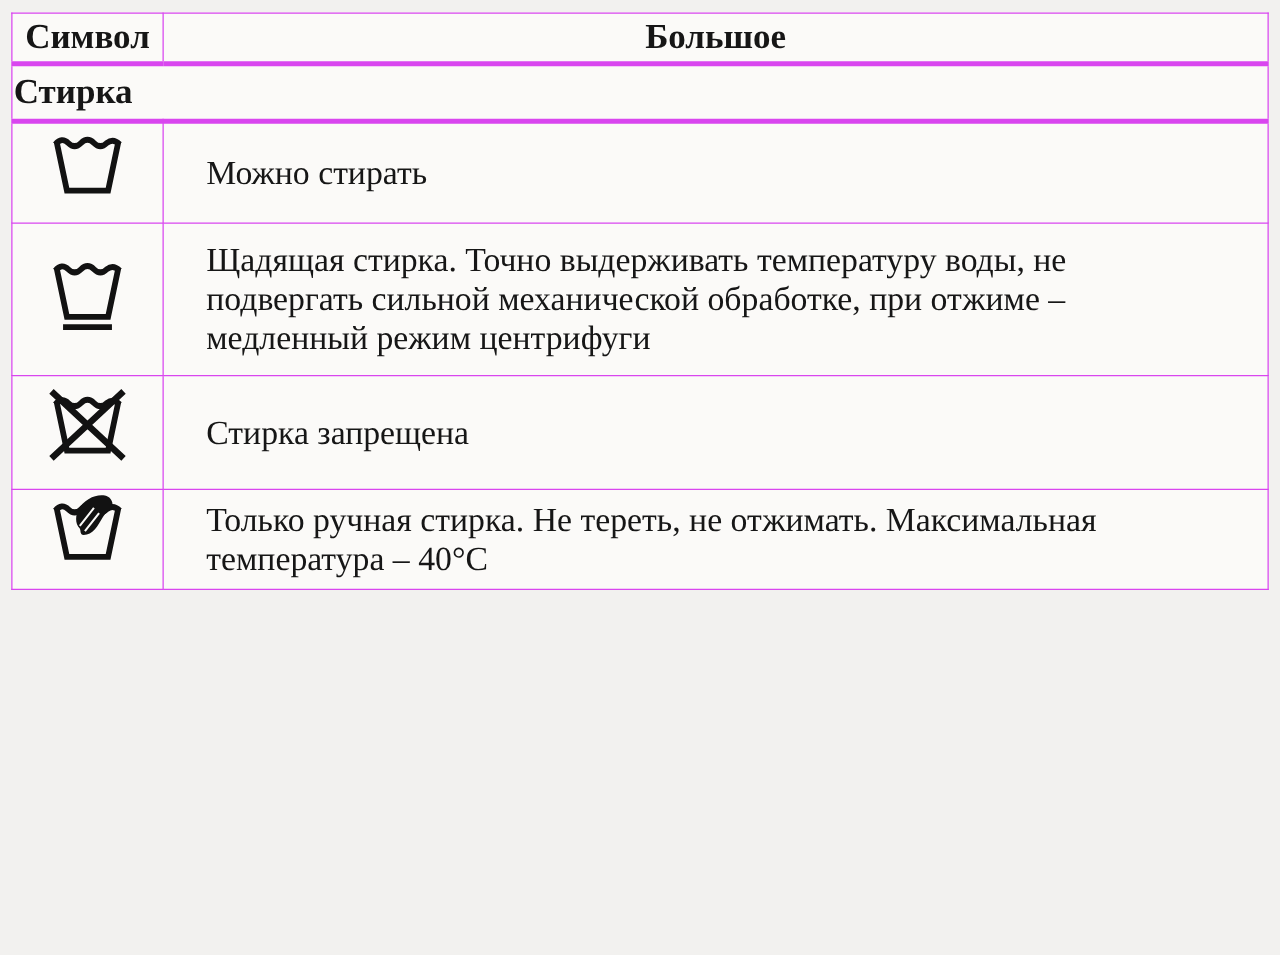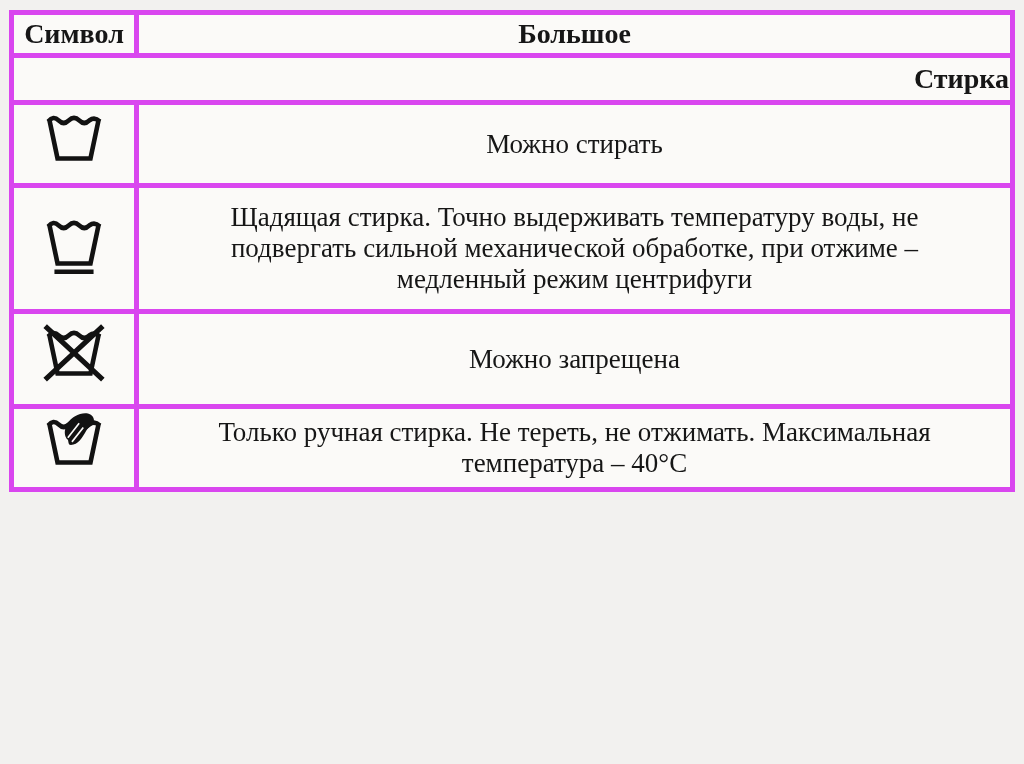--- a/index.html
+++ b/index.html
@@ -12,49 +12,49 @@
     overflow: hidden;
   }
   table.care-table {
     border-collapse: collapse;
     margin: 10px 0 0 9px;
     width: 1006px;
     table-layout: fixed;
     background: #fbfaf8;
   }
   .care-table th, .care-table td {
-    border: 5px solid #d946ef;
+    border: 1px solid #d946ef;
     color: #161616;
     vertical-align: middle;
     overflow: hidden;
   }
   .care-table th {
     font-size: 28px;
     font-weight: bold;
     text-align: center;
     height: 38px;
     padding: 0 4px;
     border-bottom-width: 4px;
   }
   th.col-symbol { width: 112px; }
   td.section-cell {
     font-size: 28px;
     font-weight: bold;
-    text-align: right;
+    text-align: left;
     height: 40px;
     border-bottom-width: 4px;
   }
   td.sym {
     text-align: center;
     padding: 2px;
   }
   td.val {
     font-size: 27px;
     line-height: 31px;
-    text-align: center;
+    text-align: left;
     padding: 4px 34px;
   }
   
   tbody tr:nth-child(1) td { height: 70px; }
   tbody tr:nth-child(2) td { height: 113px; }
   tbody tr:nth-child(3) td { height: 82px; }
   tbody tr:nth-child(4) td { height: 70px; }
   tbody tr:nth-child(5) td { height: 70px; }
   tbody tr:nth-child(6) td { height: 67px; }
   tbody tr:nth-child(7) td { height: 68px; }
@@ -91,21 +91,21 @@
               <line x1="13" y1="58" x2="51" y2="58" stroke="#121212" stroke-width="4.5"></line>
             </svg></span></td>
         <td class="val">Щадящая стирка. Точно выдерживать температуру воды, не подвергать сильной механической обработке, при отжиме – медленный режим центрифуги</td>
       </tr>
       <tr>
         <td class="sym"><span class="icon"><svg width="66" height="70" viewBox="0 0 64 68" xmlns="http://www.w3.org/2000/svg">
               <path d="M7 14 Q12 8 17 13 T27 13 T37 13 T47 13 Q52 9 57 14" fill="none" stroke="#121212" stroke-width="4.5"></path>
               <path d="M8 12 L16 50 L48 50 L56 12" fill="none" stroke="#121212" stroke-width="4.5"></path>
               <path d="M4 4 L60 56 M60 4 L4 56" stroke="#121212" stroke-width="5" fill="none"></path>
             </svg></span></td>
-        <td class="val">Можно запрещена</td>
+        <td class="val">Стирка запрещена</td>
       </tr>
       <tr>
         <td class="sym"><span class="icon"><svg width="66" height="70" viewBox="0 0 64 68" xmlns="http://www.w3.org/2000/svg">
               <path d="M8 12 L16 50 L48 50 L56 12" fill="none" stroke="#121212" stroke-width="4.5"></path>
               <path d="M7 14 Q12 8 17 13 T27 13 T37 13 T47 13 Q52 9 57 14" fill="none" stroke="#121212" stroke-width="4.5"></path>
               <path d="M26 28 C20 22 24 10 33 5 C40 1 49 1 51 7 C53 12 47 14 44 19 C40 26 36 33 29 33 C26 33 27 30 26 28 Z" fill="#121212"></path>
               <path d="M26 26 L37 12 M30 30 L41 16" stroke="#fbfaf8" stroke-width="1.6" fill="none"></path>
             </svg></span></td>
         <td class="val">Только ручная стирка. Не тереть, не отжимать. Максимальная температура – 40°С</td>
       </tr>

